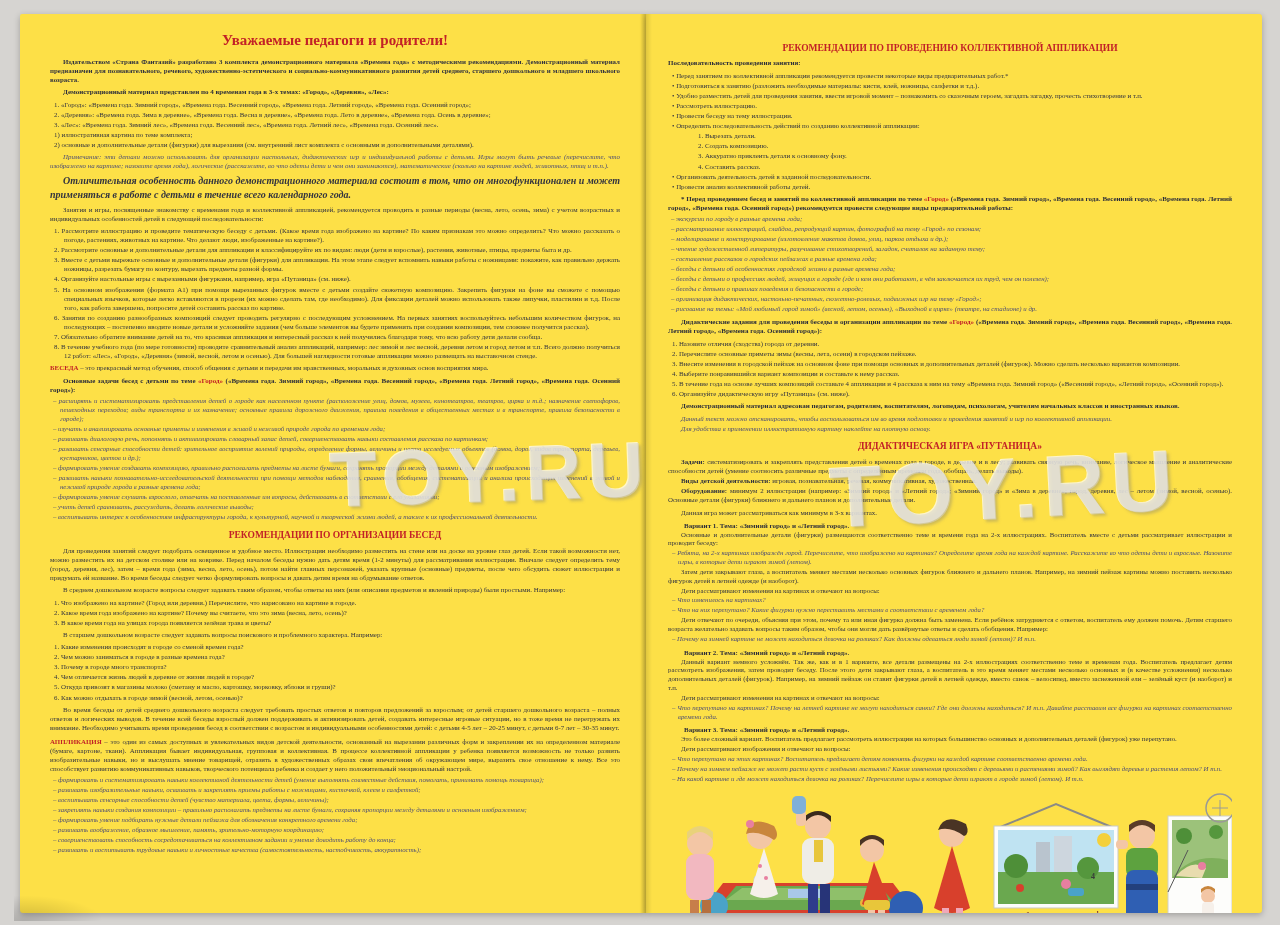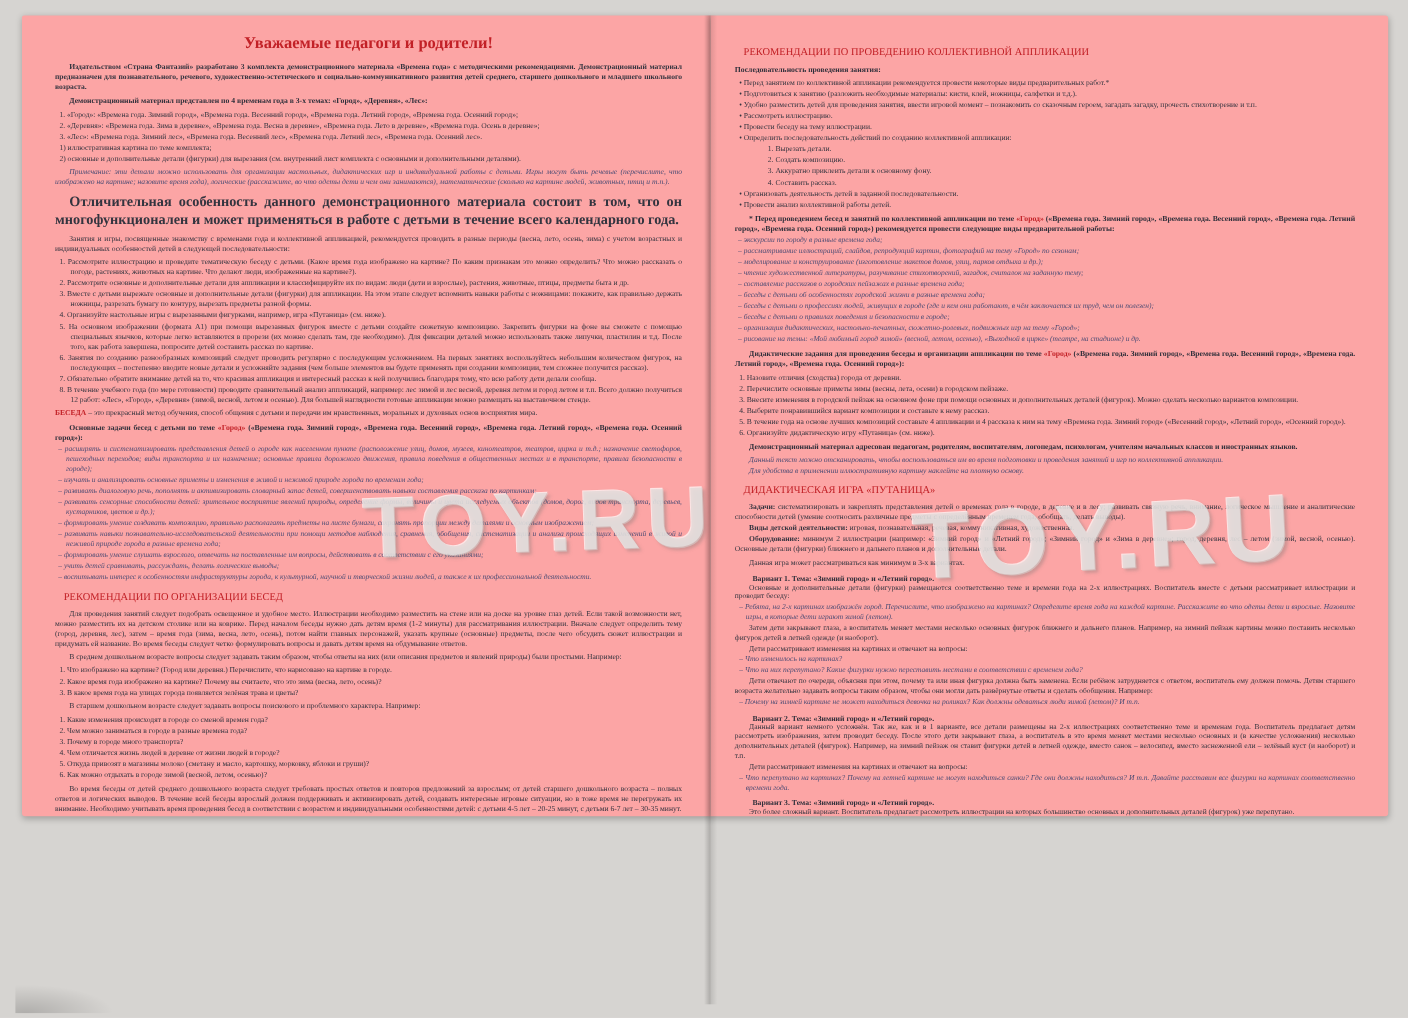--- a/index.html
+++ b/index.html
@@ -1,30 +1,30 @@
 <!DOCTYPE html>
 <html><head>
 <meta charset="utf-8">
 <style>
   html,body{margin:0;padding:0;}
   body{width:1280px;height:925px;background:#dad8d5;font-family:"Liberation Serif","DejaVu Serif",serif;overflow:hidden;}
   .photo{position:relative;width:1280px;height:925px;background:#d6d4d1;}
   .stack-edge{position:absolute;left:18px;top:6px;width:1246px;height:14px;background:
     linear-gradient(#f3f1ee 0 3px,#c9c7c4 3px 4px,#efede a 4px 7px,#c9c7c4 7px 8px,#f3f1ee 8px 14px);border-radius:2px;}
-  .page{position:absolute;top:14px;height:728px;background:#fca5a5;box-shadow:0 2px 6px rgba(0,0,0,.25);overflow:hidden;box-sizing:border-box;}
+  .page{position:absolute;top:14px;height:899px;background:#fde047;box-shadow:0 2px 6px rgba(0,0,0,.25);overflow:hidden;box-sizing:border-box;}
   .page-left{left:20px;width:626px;padding:16px 26px 10px 30px;border-radius:2px 0 0 3px;}
   .page-right{left:646px;width:616px;padding:16px 30px 6px 22px;border-radius:0 3px 3px 0;}
   .gutter{position:absolute;left:640px;top:14px;width:12px;height:899px;background:linear-gradient(90deg,rgba(0,0,0,0) 0,rgba(0,0,0,.18) 45%,rgba(0,0,0,.10) 55%,rgba(0,0,0,0) 100%);pointer-events:none;}
   .curl{position:absolute;left:14px;bottom:4px;width:90px;height:26px;background:radial-gradient(ellipse at 10% 100%,rgba(0,0,0,.18),rgba(0,0,0,0) 70%);}
 
   .title{color:#c22127;font-size:15px;font-weight:bold;text-align:center;margin:2px 0 8px;}
-  .h2{color:#c22127;font-size:9.5px;font-weight:normal;text-align:left;margin:7px 8px 5px;line-height:1.3;}
+  .h2{color:#c22127;font-size:9.5px;font-weight:bold;text-align:center;margin:7px 8px 5px;line-height:1.3;}
   .p{font-size:6.9px;line-height:1.32;color:#33343f;text-align:justify;margin:3px 0;text-indent:13px;}
   .pi{font-size:6.9px;line-height:1.32;color:#4c4c74;font-style:italic;text-align:justify;margin:3px 0;text-indent:13px;}
-  .pbi{font-size:13px;line-height:1.32;color:#33343f;font-weight:bold;text-align:justify;margin:4px 0;text-indent:13px;}
+  .pbi{font-size:10px;line-height:1.32;color:#33343f;font-weight:bold;font-style:italic;text-align:justify;margin:4px 0;text-indent:13px;}
   .ph{font-size:7px;line-height:1.32;color:#2e2f3a;font-weight:bold;text-align:justify;margin:4px 0 2px;text-indent:13px;}
   .b{font-weight:bold;}
   .red{color:#c22127;}
   .nl{font-size:6.9px;line-height:1.32;color:#33343f;text-align:justify;margin:0 0 1px;padding-left:14px;text-indent:-10px;}
   .di{font-size:6.8px;line-height:1.32;color:#4c4c74;font-style:italic;text-align:justify;margin:0 0 1px;padding-left:10px;text-indent:-7px;}
   .bli{font-size:6.9px;line-height:1.32;color:#33343f;text-align:justify;margin:0 0 1px;padding-left:12px;text-indent:-8px;}
   .sub{margin-left:26px;}
   .vp{font-size:6.8px;line-height:1.3;color:#33343f;text-align:justify;text-indent:13px;margin:1px 0;}
   .vd{font-size:6.8px;line-height:1.3;color:#4c4c74;font-style:italic;text-align:justify;margin:1px 0;padding-left:10px;text-indent:-6px;}
   .vt{font-size:7px;font-weight:bold;color:#2e2f3a;margin:5px 16px 1px;}

